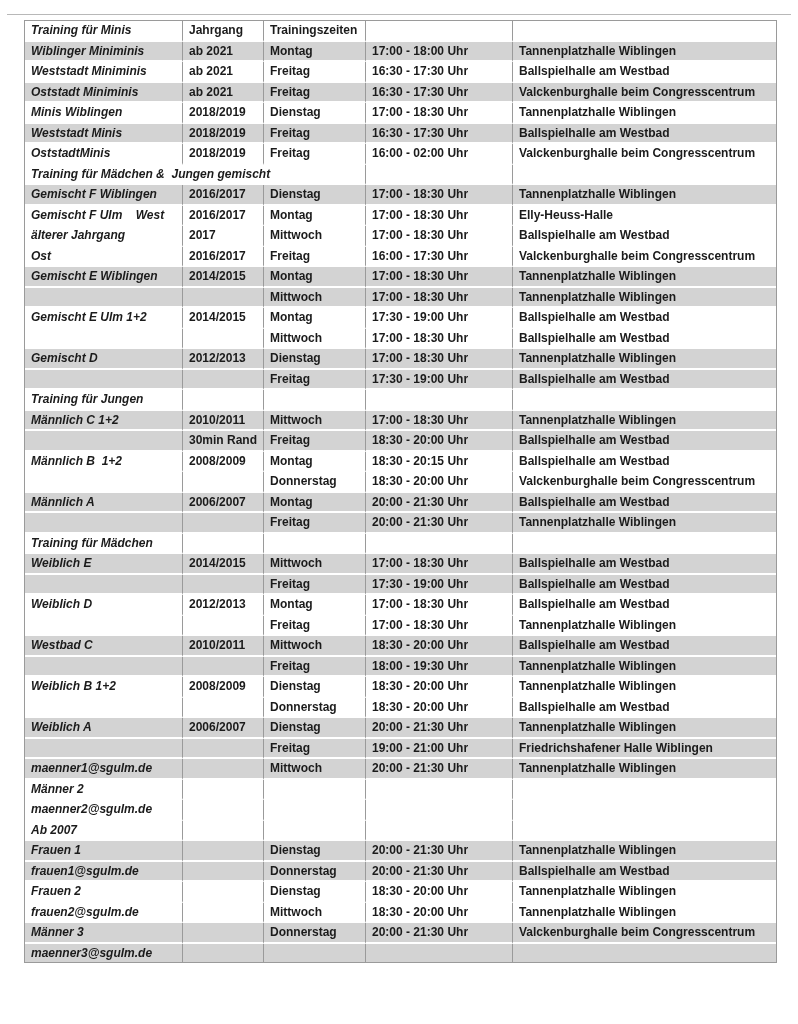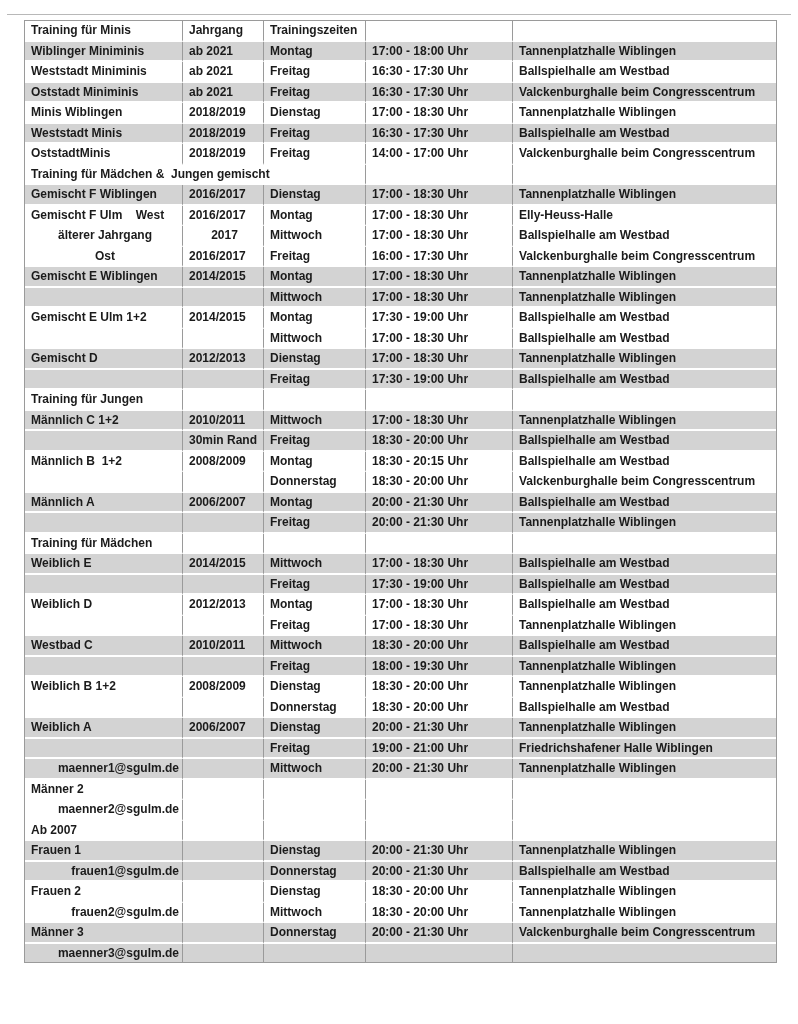--- a/index.html
+++ b/index.html
@@ -46,26 +46,26 @@
     overflow: hidden;
     vertical-align: middle;
     padding: 0 3px 0 6px;
     border-right: 1px solid #9a9a9a;
     border-bottom: 2px solid #ffffff;
     background: #ffffff;
   }
   table.schedule td:last-child { border-right: none; }
   table.schedule tr:last-child td { border-bottom: none; }
   table.schedule tr.shade td { background: #d3d3d3; }
-  td.c-name { padding-left: 5px; }
+  td.c-name { padding-left: 5px; font-style: italic; }
   td.c-time { padding-left: 8px; }
   td.c-loc  { padding-left: 6px; }
   td.section-title { color: #dc241f; }
-  td.al-r { text-align: center; padding-right: 4px; }
-  td.email { font-weight: normal; font-size: 11.5px; text-align: right; }
+  td.al-r { text-align: left; padding-right: 4px; }
+  td.email { font-weight: normal; font-size: 11.5px; }
   td.small { font-size: 9.5px; margin-left: 28px; }
 </style>
 </head>
 <body>
 
 <div class="page">
   <div class="top-rule"></div>
   <div class="table-frame">
     <table class="schedule">
       <colgroup>
@@ -115,21 +115,21 @@
             <td class="c-name">Weststadt Minis</td>
             <td class="c-jahrgang">2018/2019</td>
             <td class="c-day">Freitag</td>
             <td class="c-time">16:30 - 17:30 Uhr</td>
             <td class="c-loc">Ballspielhalle am Westbad</td>
           </tr>
           <tr>
             <td class="c-name">OststadtMinis</td>
             <td class="c-jahrgang">2018/2019</td>
             <td class="c-day">Freitag</td>
-            <td class="c-time">14:00 - 17:00 Uhr</td>
+            <td class="c-time">16:00 - 02:00 Uhr</td>
             <td class="c-loc">Valckenburghalle beim Congresscentrum</td>
           </tr>
           <tr>
             <td class="c-name section-title" colspan="3">Training für Mädchen &amp;  Jungen gemischt</td>
             <td class="c-time"></td>
             <td class="c-loc"></td>
           </tr>
           <tr class="shade">
             <td class="c-name">Gemischt F Wiblingen</td>
             <td class="c-jahrgang">2016/2017</td>

